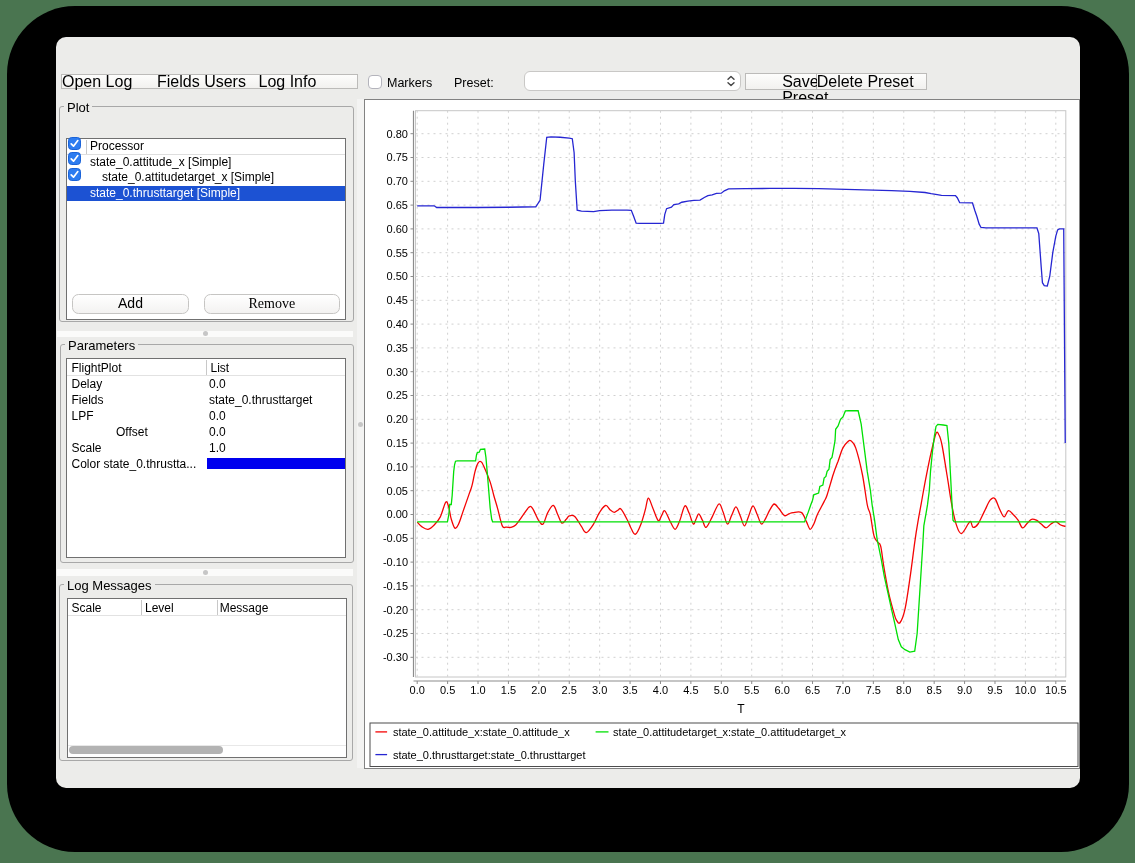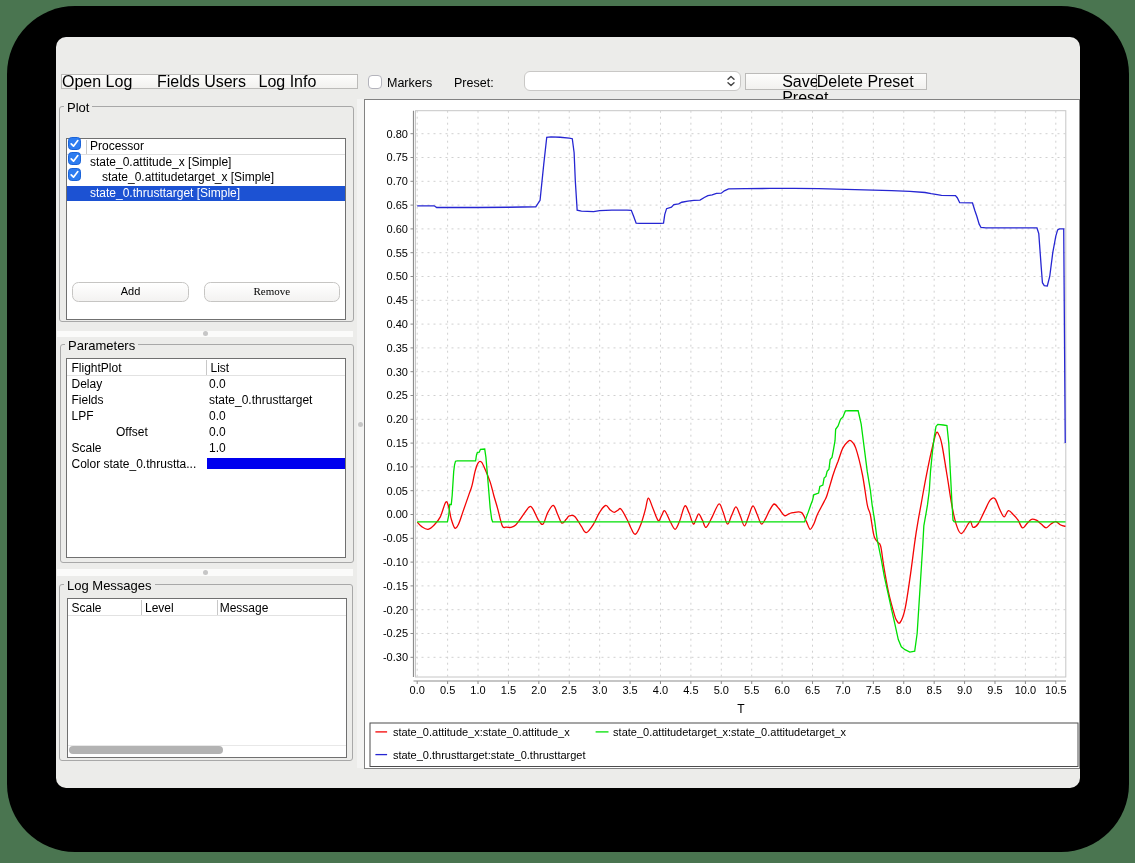--- a/index.html
+++ b/index.html
@@ -5,21 +5,21 @@
 body { font-family:"Liberation Sans", sans-serif; position:relative; }
 #shadow { position:absolute; left:7px; top:6px; width:1122px; height:846px; background:#000; border-radius:68px; }
 #win { position:absolute; left:56px; top:37px; width:1024px; height:751px; background:#ececea; border-radius:10px; overflow:hidden; }
 #titlebar { position:absolute; left:0; top:0; width:100%; height:26.5px; background:#f4f3f1; border-bottom:1px solid #d8d6d3; }
 .light { position:absolute; width:12px; height:12px; border-radius:6px; top:8.5px; }
 #title { position:absolute; left:0; right:14px; top:6.5px; text-align:center; font-size:14px; font-weight:bold; color:#1c1c1c; letter-spacing:0.8px; }
 .tbtn { position:absolute; top:36.5px; height:15.5px; background:linear-gradient(#fdfdfc,#f2f1ef); border:1px solid #bcbbb9; font-size:16px; color:#000; line-height:14px; }
 .grp { position:absolute; border:1px solid #a8a8a8; border-radius:3px; }
 .grplab { position:absolute; background:#ececea; font-size:13px; color:#000; padding:0 3px; }
 .tbl { position:absolute; background:#fff; border:1px solid #707070; }
-.btn2 { position:absolute; top:245px; height:19.5px; background:linear-gradient(#ffffff,#f3f2f1); border:1px solid #c6c5c3; border-radius:6.5px; font-size:11px; text-align:center; line-height:17.5px; color:#000; }
+.btn2 { position:absolute; top:257px; height:19.5px; background:linear-gradient(#ffffff,#f3f2f1); border:1px solid #c6c5c3; border-radius:6.5px; font-size:14px; text-align:center; line-height:17.5px; color:#000; }
 .cbx { position:absolute; }
 .dot { position:absolute; width:5px; height:5px; border-radius:2.5px; background:#c6c6c6; }
 .t12 { font-size:12px; color:#000; position:absolute; white-space:nowrap; }
 .row { height:15.5px; line-height:15.5px; }
 </style></head><body>
 <div id="shadow"></div>
 <div id="win">
 
   <div class="tbtn" style="left:5px;width:97px;">Open Log</div>
   <div class="tbtn" style="left:101px;width:102.5px;border-left:none;">Fields Users</div>

